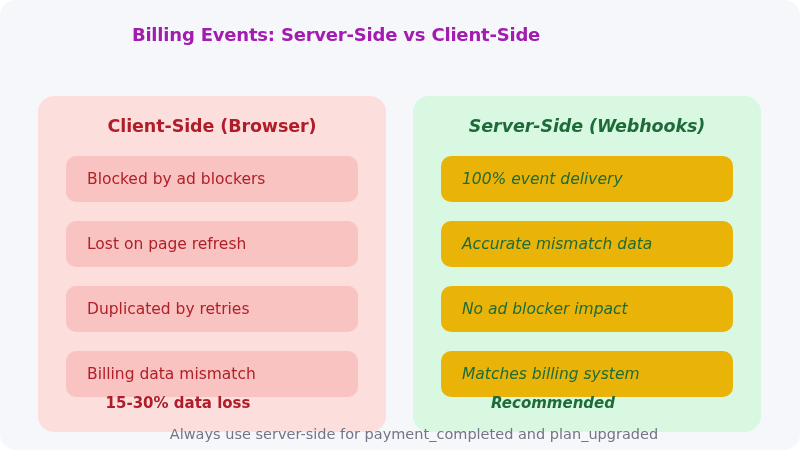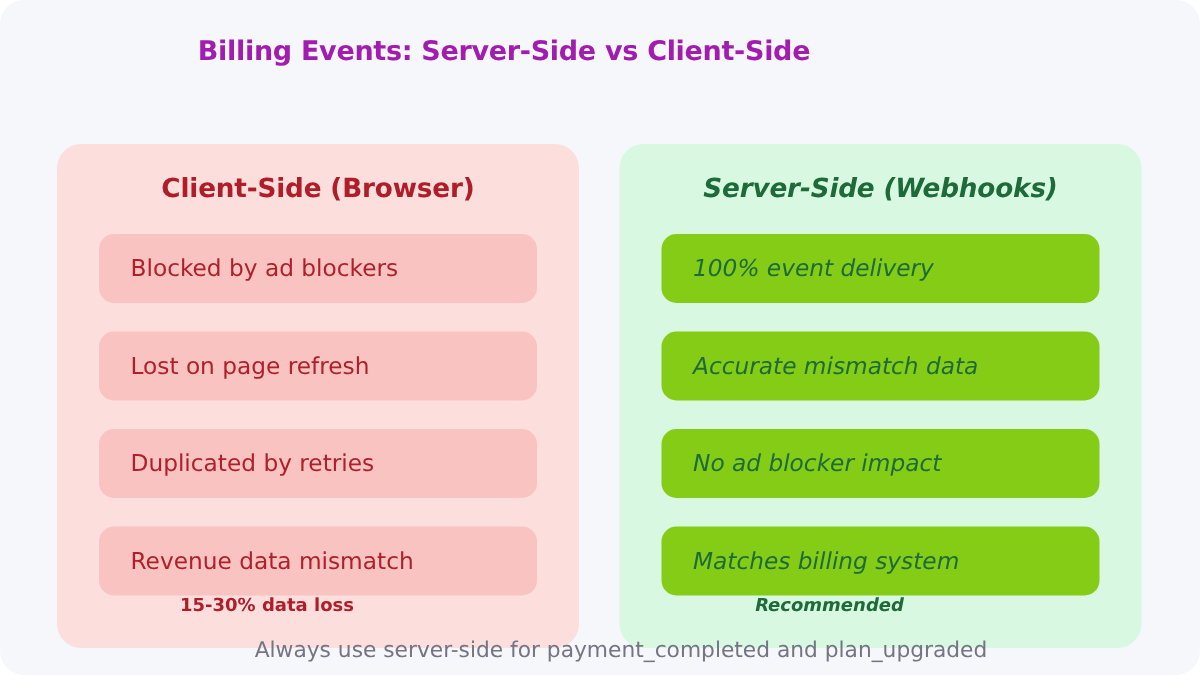--- a/index.html
+++ b/index.html
@@ -79,30 +79,30 @@
     height: 46px;
     border-radius: 10px;
     display: flex;
     align-items: center;
     padding-left: 21px;
     box-sizing: border-box;
     font-size: 15.5px;
     line-height: 20px;
   }
   .panel-left .item  { background: #f9c3c1; color: #b02029; }
-  .panel-right .item { background: #84cc16; color: #1d6b38; }
+  .panel-right .item { background: #eab308; color: #1d6b38; }
 
   
   .verdict {
     position: absolute;
     bottom: 18px;
     left: 0;
     width: 280px;
     text-align: center;
-    font-size: 12px;
+    font-size: 15px;
     font-weight: bold;
     line-height: 22px;
   }
   .panel-left  .verdict { color: #b01c28; }
   .panel-right .verdict { color: #1d6b38; }
 
   
   .footnote {
     position: absolute;
     top: 424px;
@@ -121,21 +121,21 @@
 <div id="canvas">
 
   <div class="title">Billing Events: Server-Side vs Client-Side</div>
 
   <div class="panel panel-left">
     <div class="panel-header">Client-Side (Browser)</div>
     <div class="items">
       <div class="item">Blocked by ad blockers</div>
       <div class="item">Lost on page refresh</div>
       <div class="item">Duplicated by retries</div>
-      <div class="item">Revenue data mismatch</div>
+      <div class="item">Billing data mismatch</div>
     </div>
     <div class="verdict">15-30% data loss</div>
   </div>
 
   <div class="panel panel-right">
     <div class="panel-header">Server-Side (Webhooks)</div>
     <div class="items">
       <div class="item">100% event delivery</div>
       <div class="item">Accurate mismatch data</div>
       <div class="item">No ad blocker impact</div>

